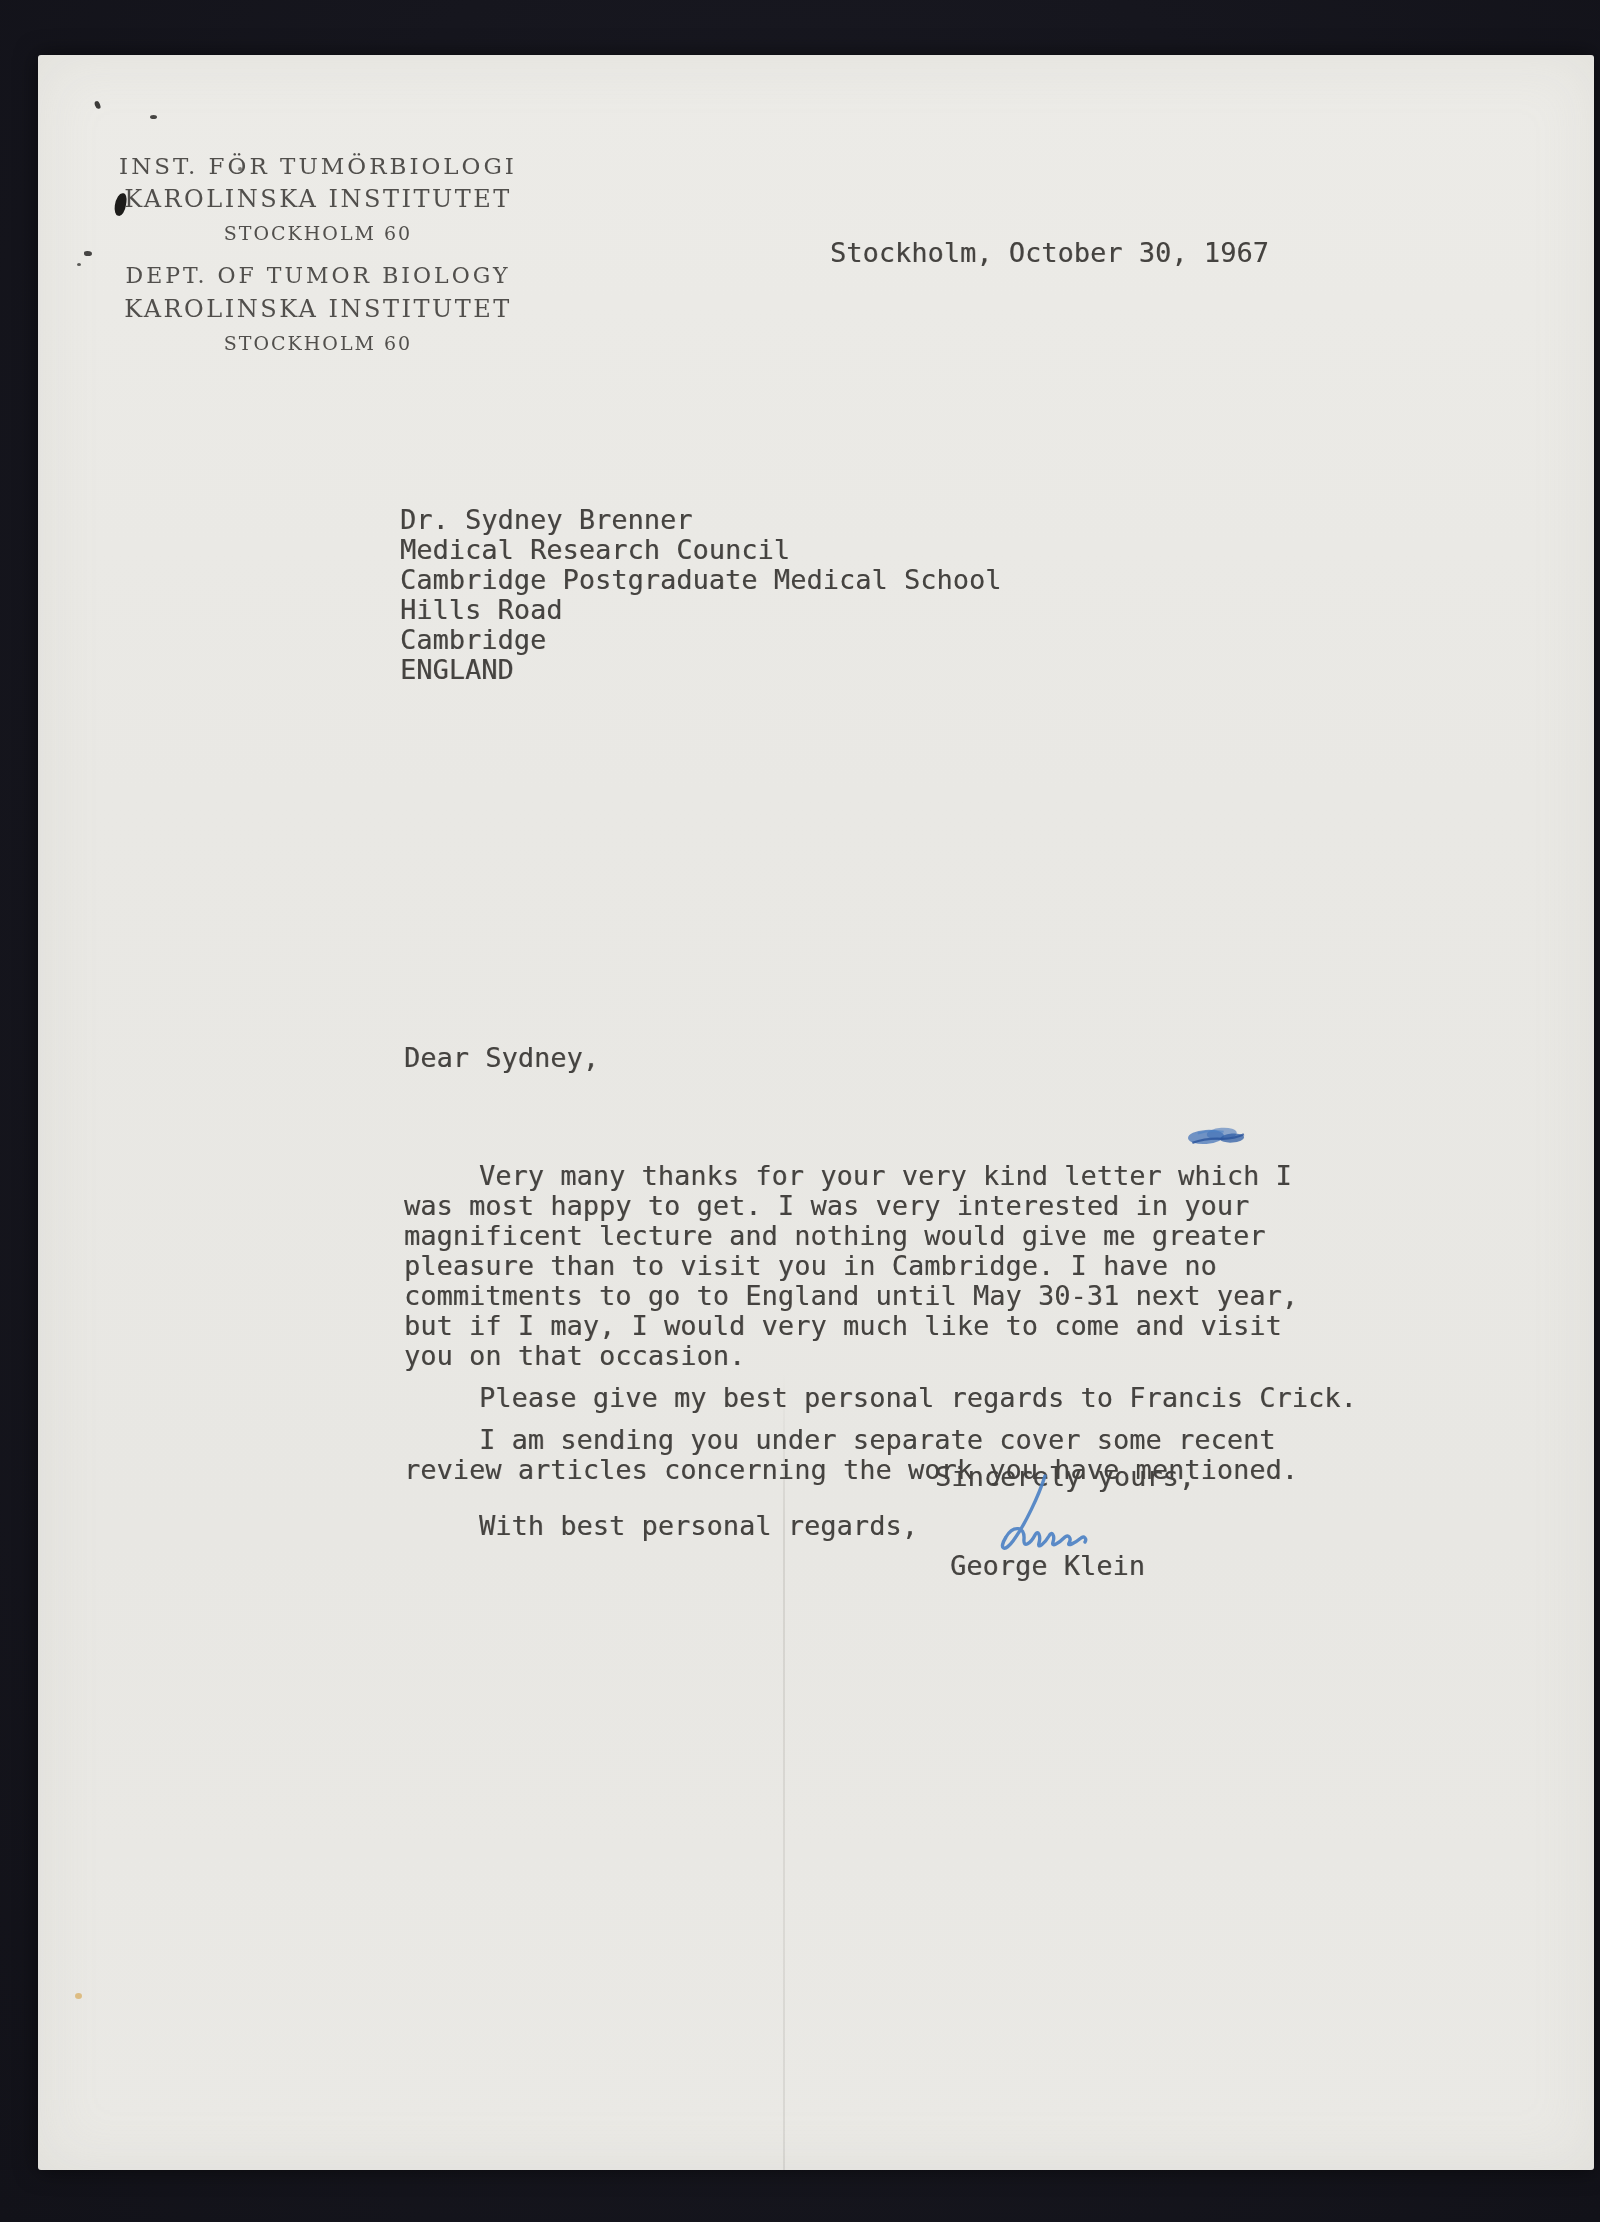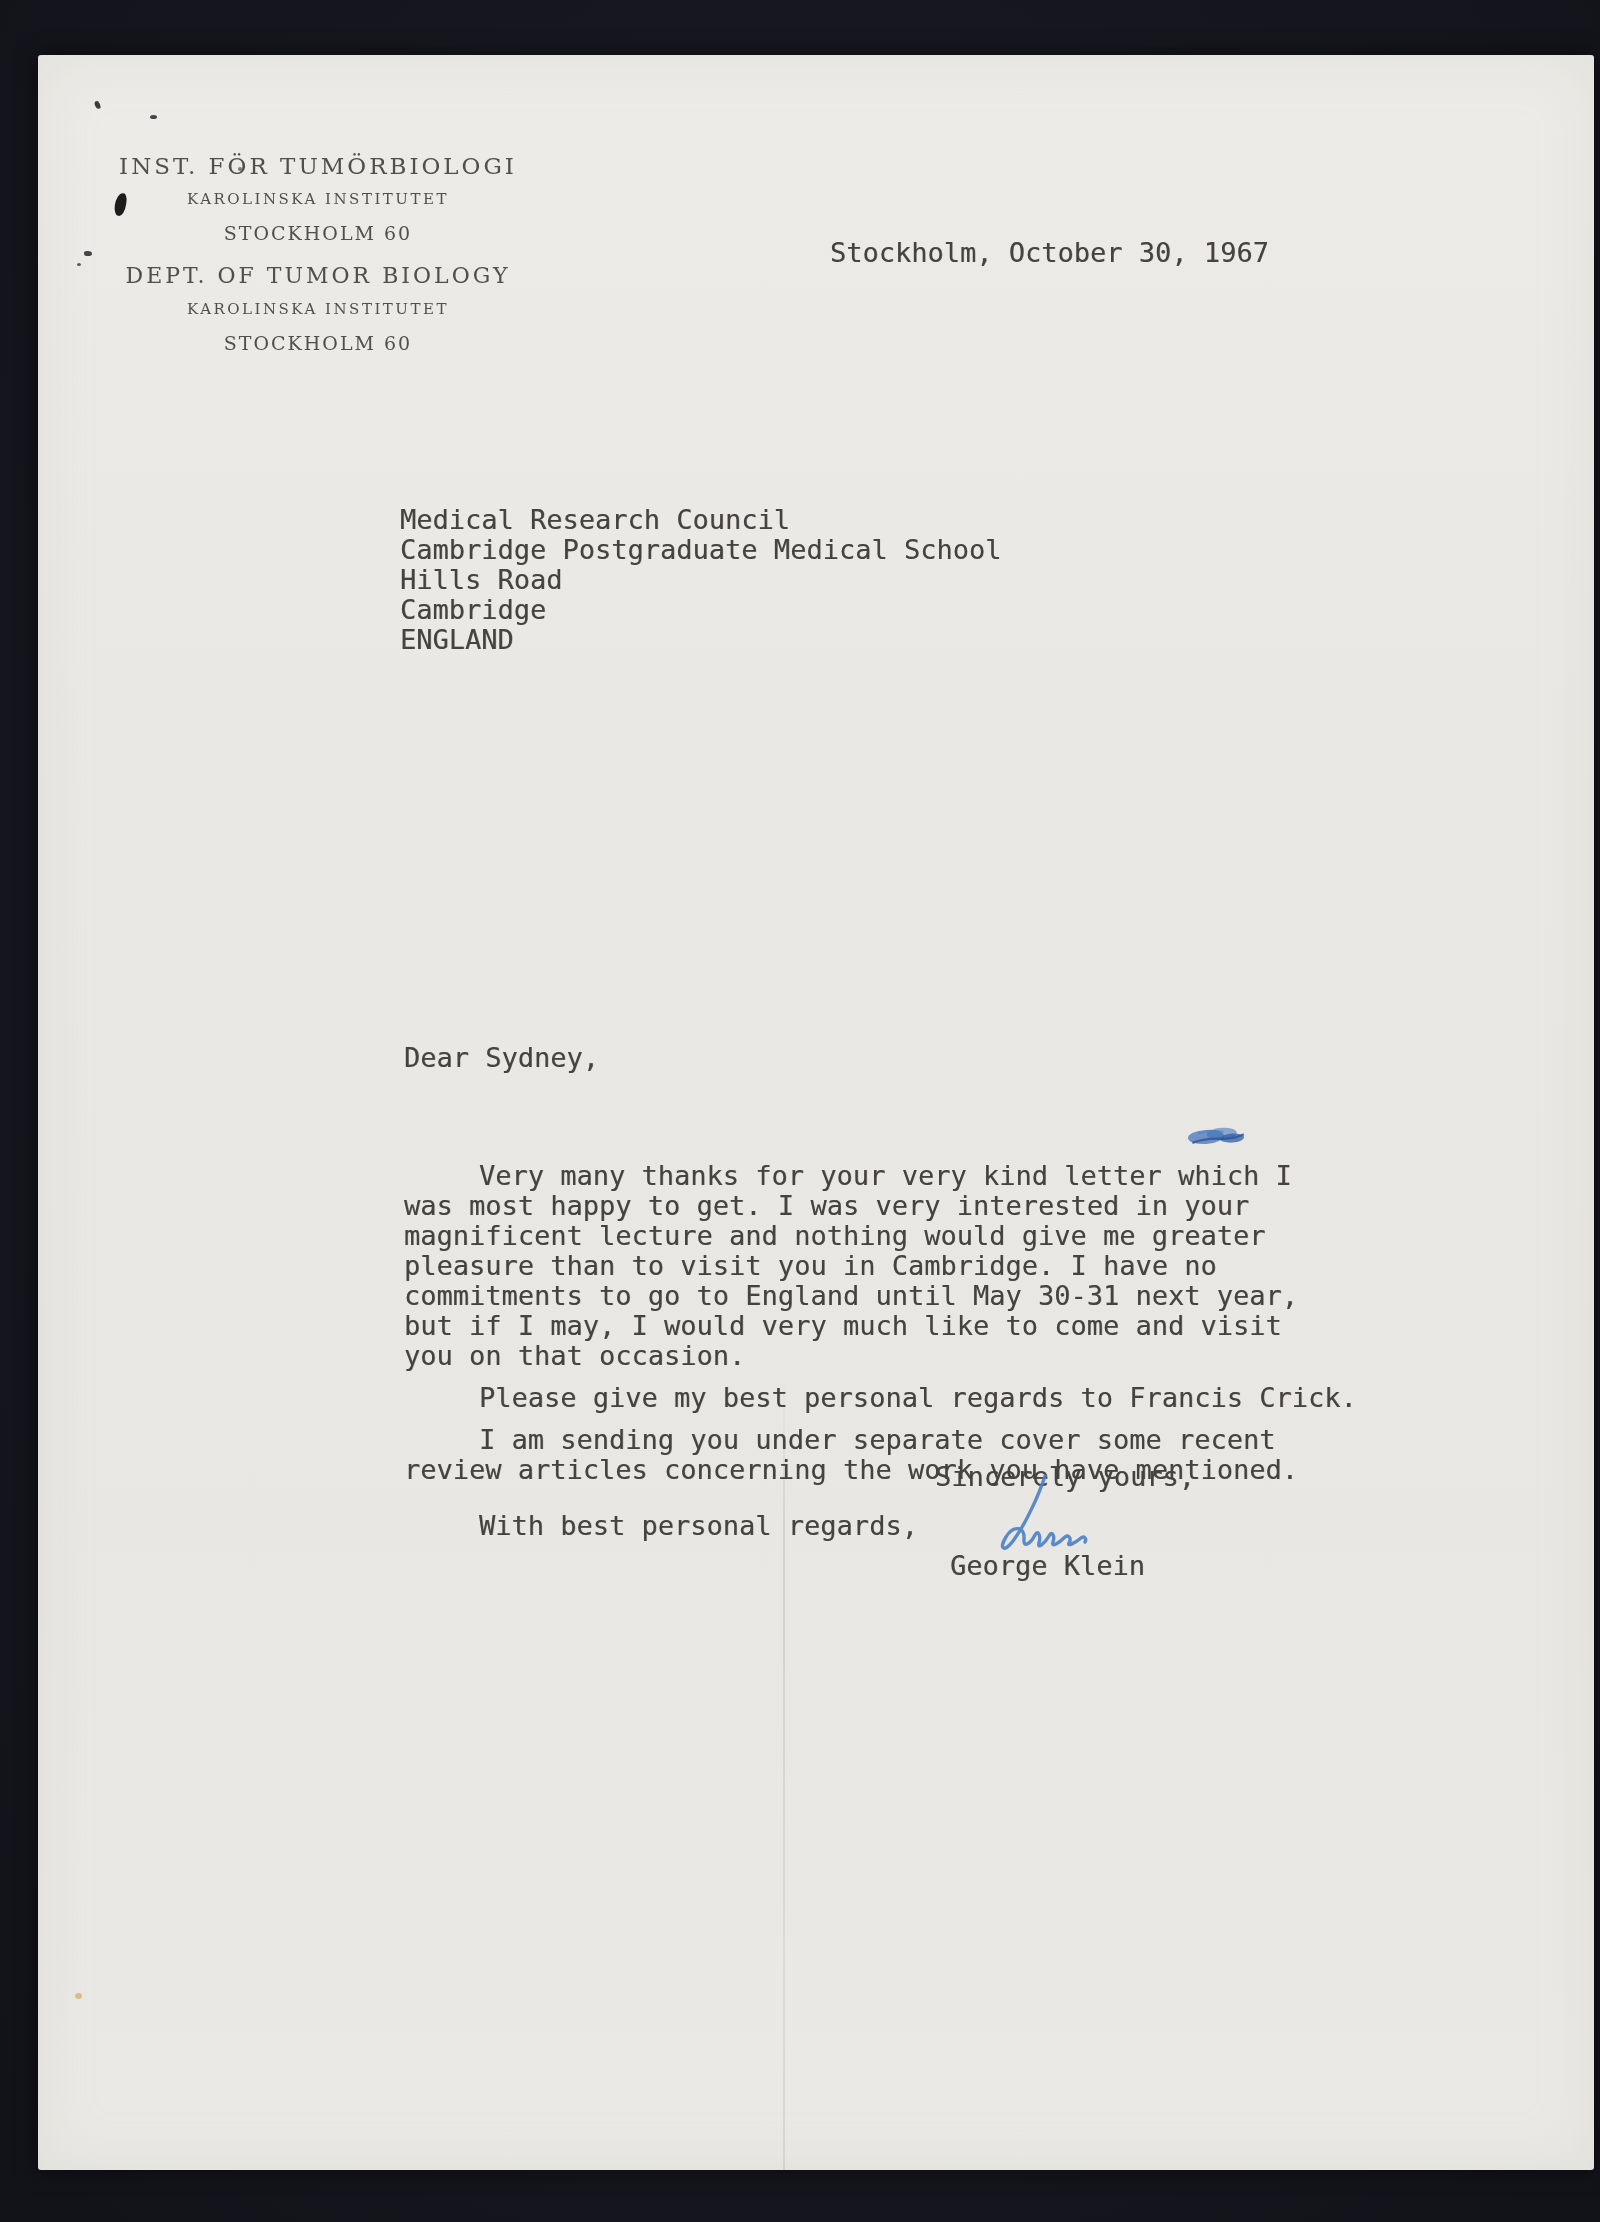--- a/index.html
+++ b/index.html
@@ -13,21 +13,21 @@
     background:linear-gradient(180deg,#ecebe7 0%, #e9e8e4 35%, #e8e7e3 70%, #eae9e5 100%);
     border-radius:3px;
     box-shadow:0 0 22px rgba(0,0,0,0.55), inset 0 0 60px rgba(180,175,165,0.18);
   }
   
   .lh{
     position:absolute;left:70px;width:420px;text-align:center;
     font-family:"DejaVu Serif", serif;color:#514f4c;
   }
   .lh-1{font-size:23px;line-height:26px;letter-spacing:3px;margin-bottom:8px;}
-  .lh-2{font-size:15px;line-height:25px;letter-spacing:2.5px;margin-bottom:9px;}
+  .lh-2{font-size:24px;line-height:25px;letter-spacing:2.5px;margin-bottom:9px;}
   .lh-3{font-size:19px;line-height:25px;letter-spacing:2px;}
   #letterhead-sv{top:98px;}
   #letterhead-en{top:208px;}
   #letterhead-en .lh-1{font-size:22px;}
   
   .tw{color:#454340;font-size:27px;line-height:30px;white-space:pre;
       text-shadow:0.4px 0.4px 0.5px rgba(70,67,63,0.45);}
   #dateline{position:absolute;left:792px;top:183px;}
   #recipient{position:absolute;left:362px;top:450px;}
   #body-block{position:absolute;left:366px;top:928px;width:940px;}
@@ -72,21 +72,21 @@
       <div class="lh-3">STOCKHOLM 60</div>
     </div>
     <div class="lh" id="letterhead-en">
       <div class="lh-1">DEPT. OF TUMOR BIOLOGY</div>
       <div class="lh-2">KAROLINSKA INSTITUTET</div>
       <div class="lh-3">STOCKHOLM 60</div>
     </div>
 
     <div class="tw" id="dateline">Stockholm, October 30, 1967</div>
 
-    <div class="tw" id="recipient"><div class="tline">Medical Research Council</div><div class="tline">Cambridge Postgraduate Medical School</div><div class="tline">Hills Road</div><div class="tline">Cambridge</div><div class="tline">ENGLAND</div></div>
+    <div class="tw" id="recipient"><div class="tline">Dr. Sydney Brenner</div><div class="tline">Medical Research Council</div><div class="tline">Cambridge Postgraduate Medical School</div><div class="tline">Hills Road</div><div class="tline">Cambridge</div><div class="tline">ENGLAND</div></div>
 
     <div class="tw" id="body-block">
       <div id="salutation">Dear Sydney,</div>
       <div id="paragraphs"><div class="para indent-first"><div class="tline">Very many thanks for your very kind letter which I</div><div class="tline">was most happy to get. I was very interested in your</div><div class="tline">magnificent lecture and nothing would give me greater</div><div class="tline">pleasure than to visit you in Cambridge. I have no</div><div class="tline">commitments to go to England until May 30-31 next year,</div><div class="tline">but if I may, I would very much like to come and visit</div><div class="tline">you on that occasion.</div></div><div class="para indent-first"><div class="tline">Please give my best personal regards to Francis Crick.</div></div><div class="para indent-first"><div class="tline">I am sending you under separate cover some recent</div><div class="tline">review articles concerning the work you have mentioned.</div></div><div class="para indent-first"><div class="tline">With best personal regards,</div></div></div>
     </div>
 
     <svg id="ink-smudge" width="66" height="28" viewBox="0 0 66 28">
       <g transform="rotate(-4 33 14)">
         <ellipse cx="20" cy="13" rx="18" ry="7" fill="#3c6db6" opacity="0.7"></ellipse>
         <ellipse cx="36" cy="11" rx="15" ry="6" fill="#3c6db6" opacity="0.55"></ellipse>

